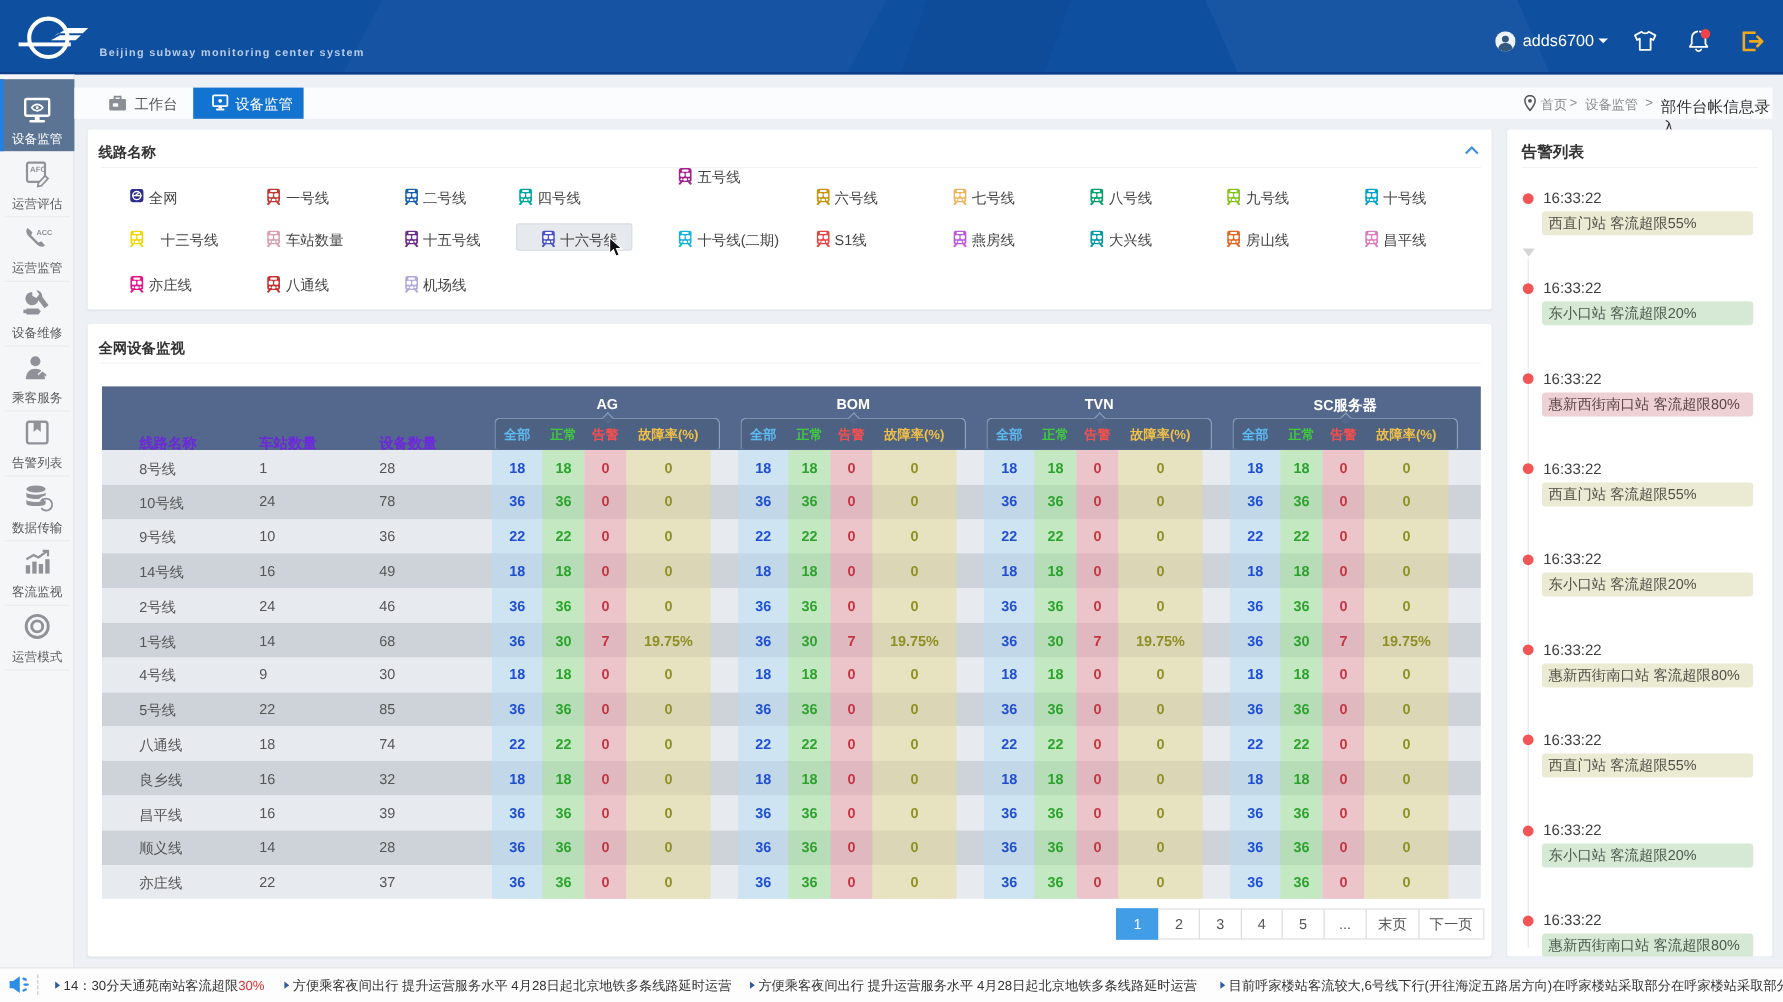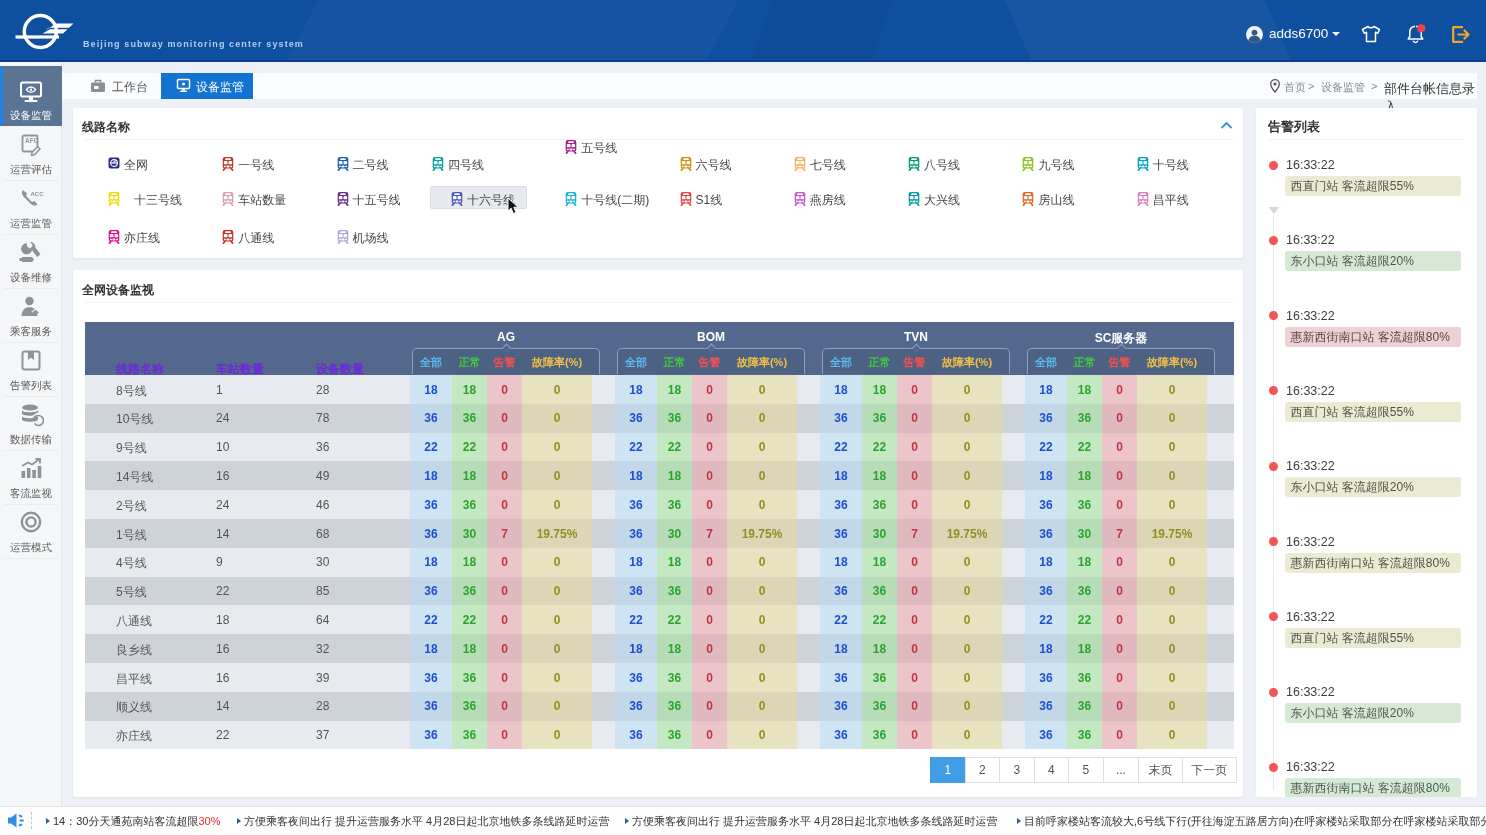--- a/index.html
+++ b/index.html
@@ -664,21 +664,21 @@
 <div class="num n-qb ab" style="left:841.0px;top:584.1px">36</div>
 <div class="num n-zc ab" style="left:879.5px;top:584.1px">36</div>
 <div class="num n-gj ab" style="left:914.5px;top:584.1px">0</div>
 <div class="num n-gzl ab" style="left:967.0px;top:584.1px">0</div>
 <div class="num n-qb ab" style="left:1046.0px;top:584.1px">36</div>
 <div class="num n-zc ab" style="left:1084.5px;top:584.1px">36</div>
 <div class="num n-gj ab" style="left:1119.5px;top:584.1px">0</div>
 <div class="num n-gzl ab" style="left:1172.0px;top:584.1px">0</div>
 <div class="tc1 ab" style="left:116px;top:612.9px">八通线</div>
 <div class="tc1 ab" style="left:216px;top:612.9px">18</div>
-<div class="tc1 ab" style="left:316px;top:612.9px">64</div>
+<div class="tc1 ab" style="left:316px;top:612.9px">74</div>
 <div class="num n-qb ab" style="left:431.0px;top:612.9px">22</div>
 <div class="num n-zc ab" style="left:469.5px;top:612.9px">22</div>
 <div class="num n-gj ab" style="left:504.5px;top:612.9px">0</div>
 <div class="num n-gzl ab" style="left:557.0px;top:612.9px">0</div>
 <div class="num n-qb ab" style="left:636.0px;top:612.9px">22</div>
 <div class="num n-zc ab" style="left:674.5px;top:612.9px">22</div>
 <div class="num n-gj ab" style="left:709.5px;top:612.9px">0</div>
 <div class="num n-gzl ab" style="left:762.0px;top:612.9px">0</div>
 <div class="num n-qb ab" style="left:841.0px;top:612.9px">22</div>
 <div class="num n-zc ab" style="left:879.5px;top:612.9px">22</div>

